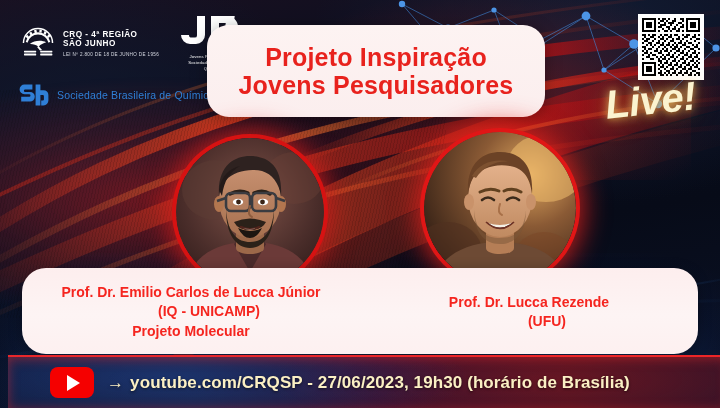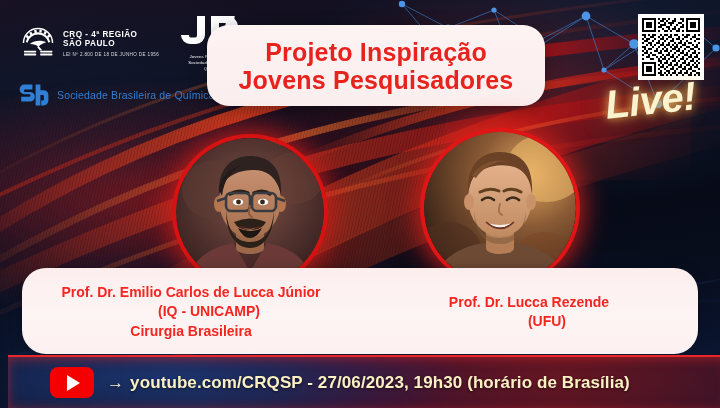--- a/index.html
+++ b/index.html
@@ -65,21 +65,21 @@
   .jp{margin-left:22px;width:70px;text-align:center;}
   .jp-mark{height:34px;}
   .jp-l1{color:#fff;font-size:4.3px;letter-spacing:.1px;margin-top:2px;line-height:1.35;}
   .jp-l2{color:#fff;font-size:4.3px;letter-spacing:.1px;line-height:1.35;}
   .sbq{display:flex;align-items:center;gap:7px;margin-top:12px;}
   .sbq-mark{width:32px;height:24px;flex:none;}
   .sbq-txt{color:#2f7fd6;font-size:10.5px;letter-spacing:.15px;white-space:nowrap;}
 
   
   .title-card{
-    position:absolute;left:207px;top:25px;width:338px;height:81px;
+    position:absolute;left:207px;top:25px;width:338px;height:92px;
     background:linear-gradient(180deg,#fdf3f2 0%,#fbeeee 100%);
     border-radius:22px;
     display:flex;flex-direction:column;align-items:center;justify-content:center;
     box-shadow:0 3px 16px rgba(0,0,0,.35);
   }
   .title-l1,.title-l2{
     color:#e8221d;font-weight:bold;letter-spacing:.2px;
     font-size:25px;line-height:1.12;white-space:nowrap;
   }
 
@@ -253,21 +253,21 @@
             <path d="M13,23 C18,19 26,18.6 31,21.2 C28,22 25,23.6 22.6,26 C20,23.8 16.4,22.8 13,23 Z"></path>
             <path d="M22.4,25 L26.5,29.8 L24.2,30.2 L21.2,26.6 Z"></path>
             <rect x="6.6" y="30.4" width="13.4" height="2.1" rx=".5"></rect>
             <rect x="6.6" y="33.6" width="13.4" height="2.1" rx=".5"></rect>
             <rect x="24.4" y="30.4" width="13.4" height="2.1" rx=".5"></rect>
             <rect x="24.4" y="33.6" width="13.4" height="2.1" rx=".5"></rect>
           </g>
         </svg>
         <div class="crq-txt">
           <div class="crq-l1">CRQ - 4ª REGIÃO</div>
-          <div class="crq-l2">SÃO PAULO</div>
+          <div class="crq-l2">SÃO JUNHO</div>
           <div class="crq-law">LEI Nº 2.800 DE 18 DE JUNHO DE 1956</div>
         </div>
       </div>
 
       <div class="jp">
         <svg class="jp-mark" viewBox="0 0 62 34">
           <g fill="#ffffff">
             <path d="M16,2 h8 v19 a9,9 0 0 1 -9,9 h-6 a9,9 0 0 1 -9,-9 h8 a2.6,2.6 0 0 0 2.6,2.6 h3.2 A2.2,2.2 0 0 0 16,21.4 Z"></path>
             <path d="M30,2 h16 a11,11 0 0 1 0,22 h-8 v8 h-8 Z M38,9 v8 h7 a4,4 0 0 0 0,-8 Z"></path>
             <rect x="46" y="2" width="8" height="14" transform="skewX(-8)"></rect>
@@ -633,21 +633,21 @@
         <path d="M64,91 q12,9 24,0 q-12,4 -24,0 Z" fill="#f4f0e6"></path>
         <path d="M62,90 q14,13 28,0" stroke="#6e3326" stroke-width="1.6" fill="none"></path>
       </g>
     </svg>
   </div>
 
   <div class="speakers">
     <div class="spk">
       <div class="spk-name">Prof. Dr. Emilio Carlos de Lucca Júnior</div>
       <div class="spk-inst">(IQ - UNICAMP)</div>
-      <div class="spk-topic">Cirurgia Brasileira</div>
+      <div class="spk-topic">Projeto Molecular</div>
     </div>
     <div class="spk">
       <div class="spk-name">Prof. Dr. Lucca Rezende</div>
       <div class="spk-inst">(UFU)</div>
     </div>
   </div>
 
   <div class="footer">
     <div class="yt">
       <div class="yt-tri"></div>

